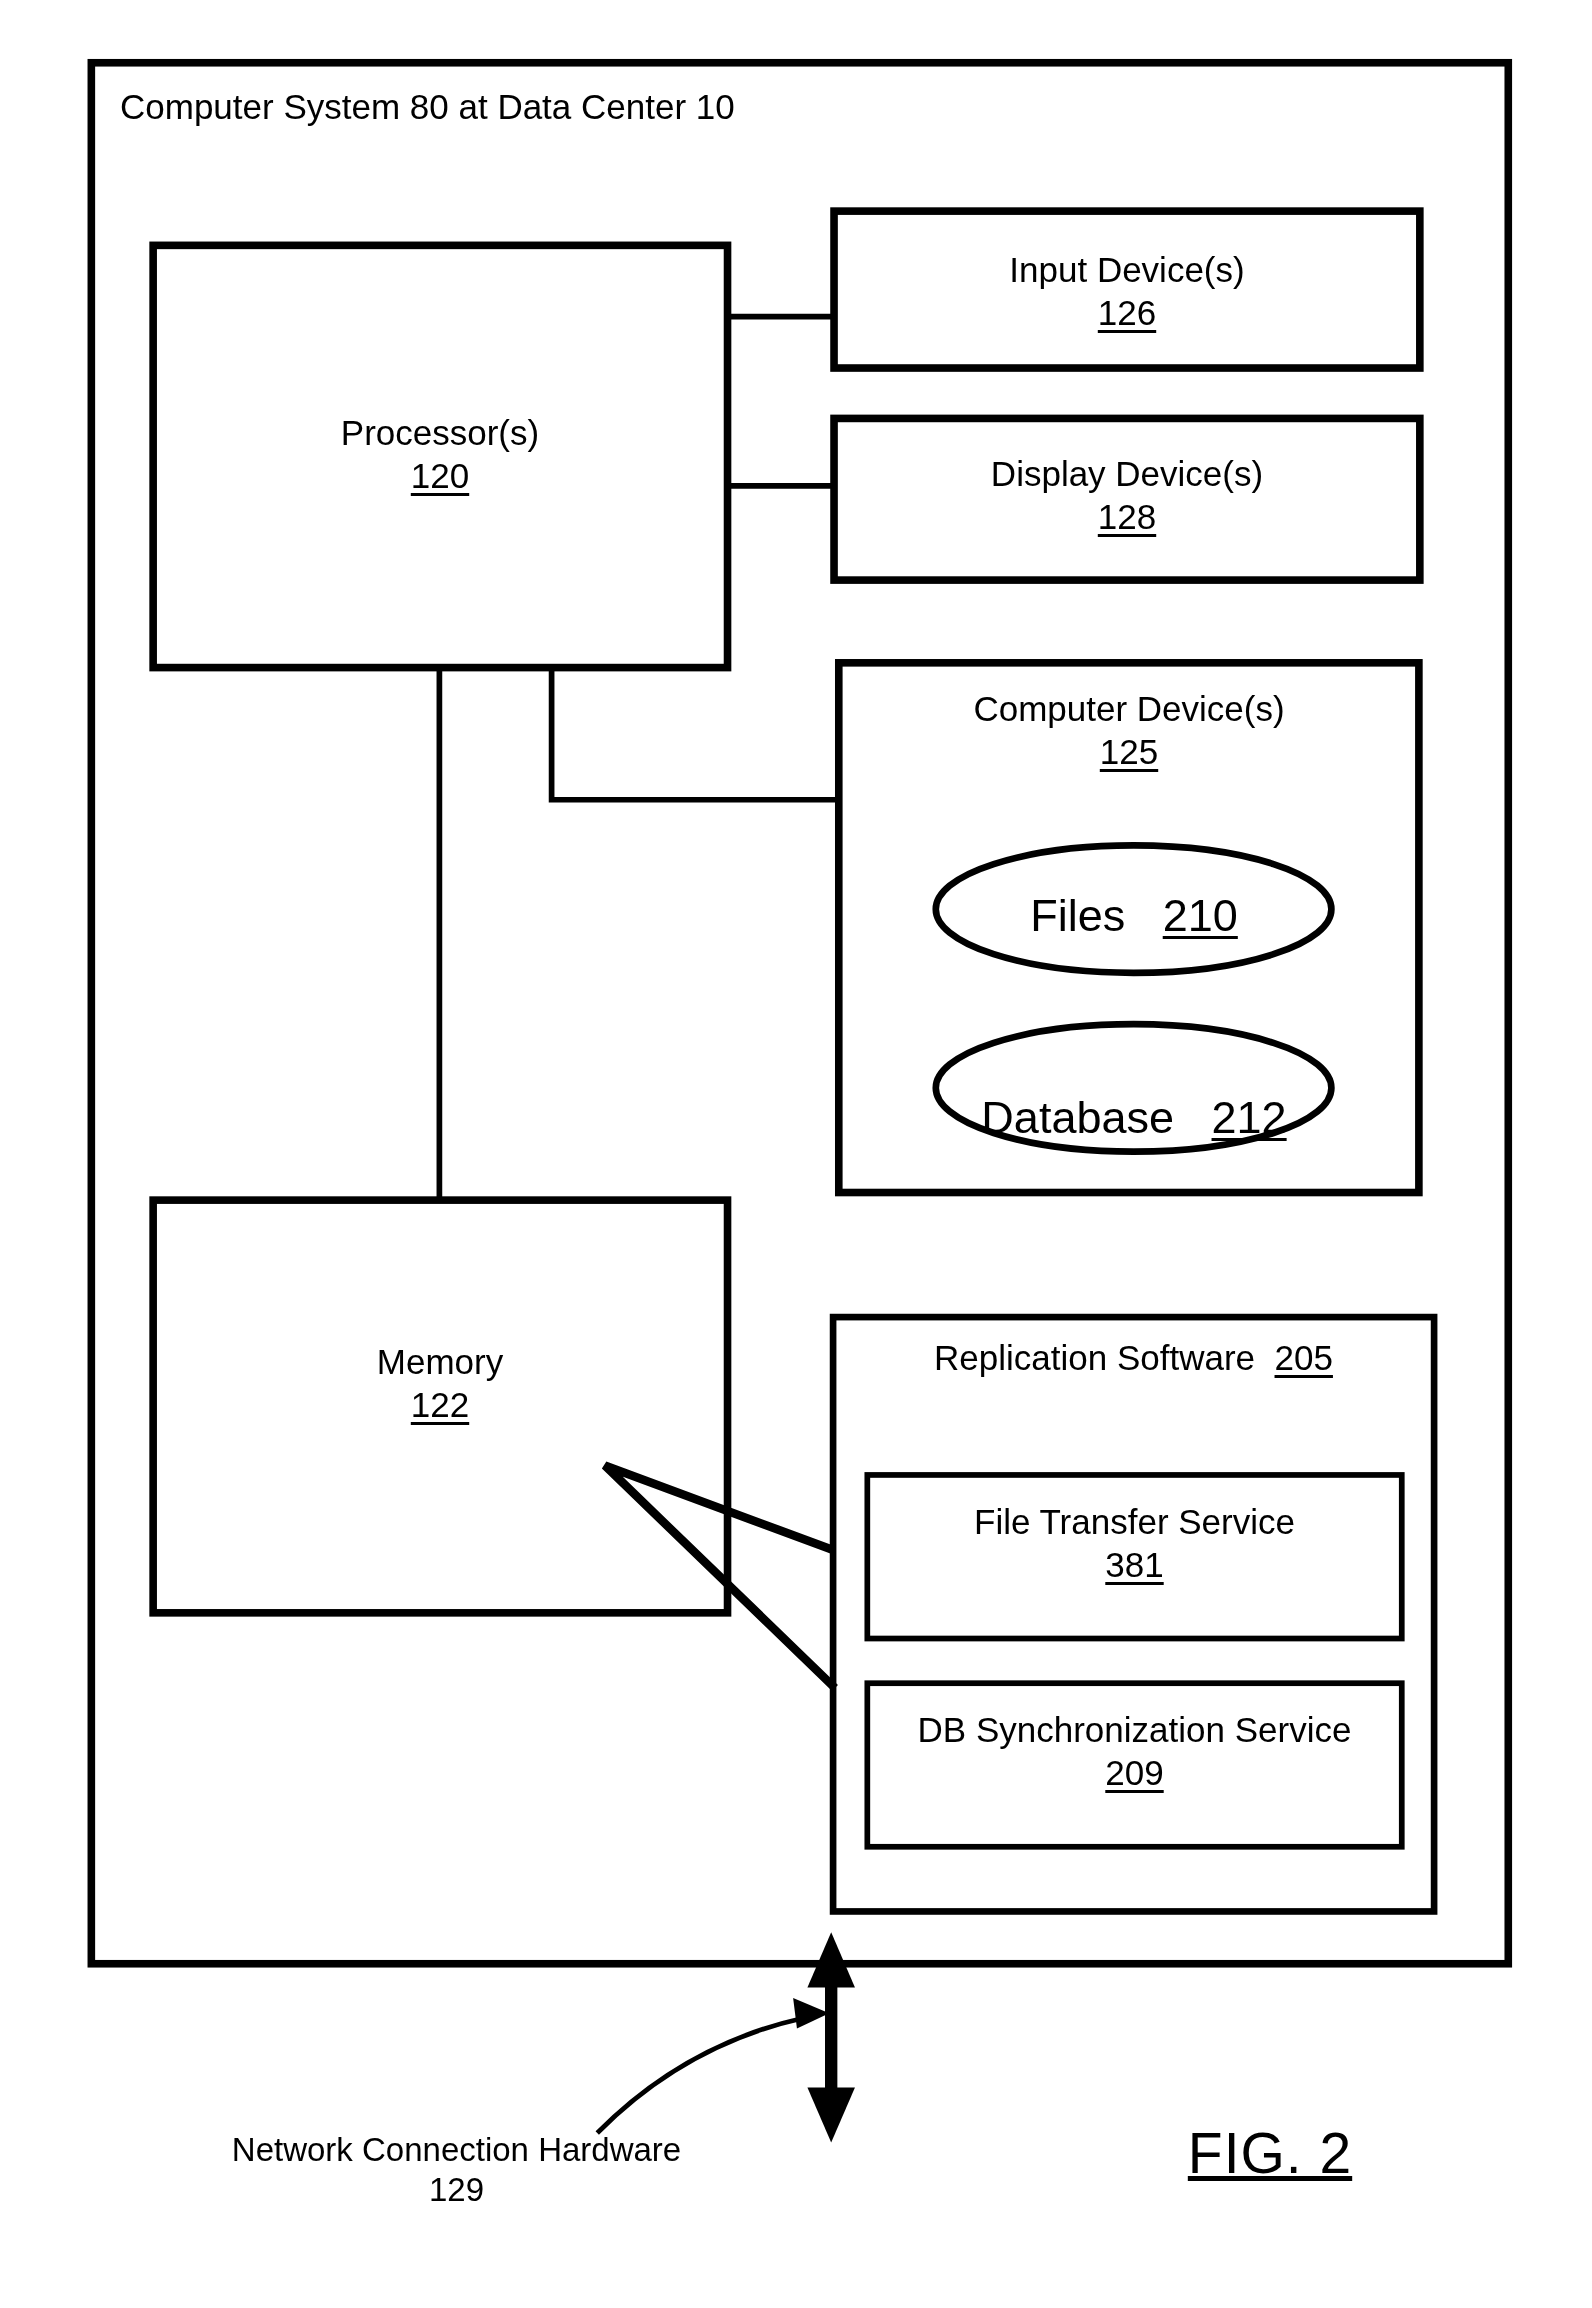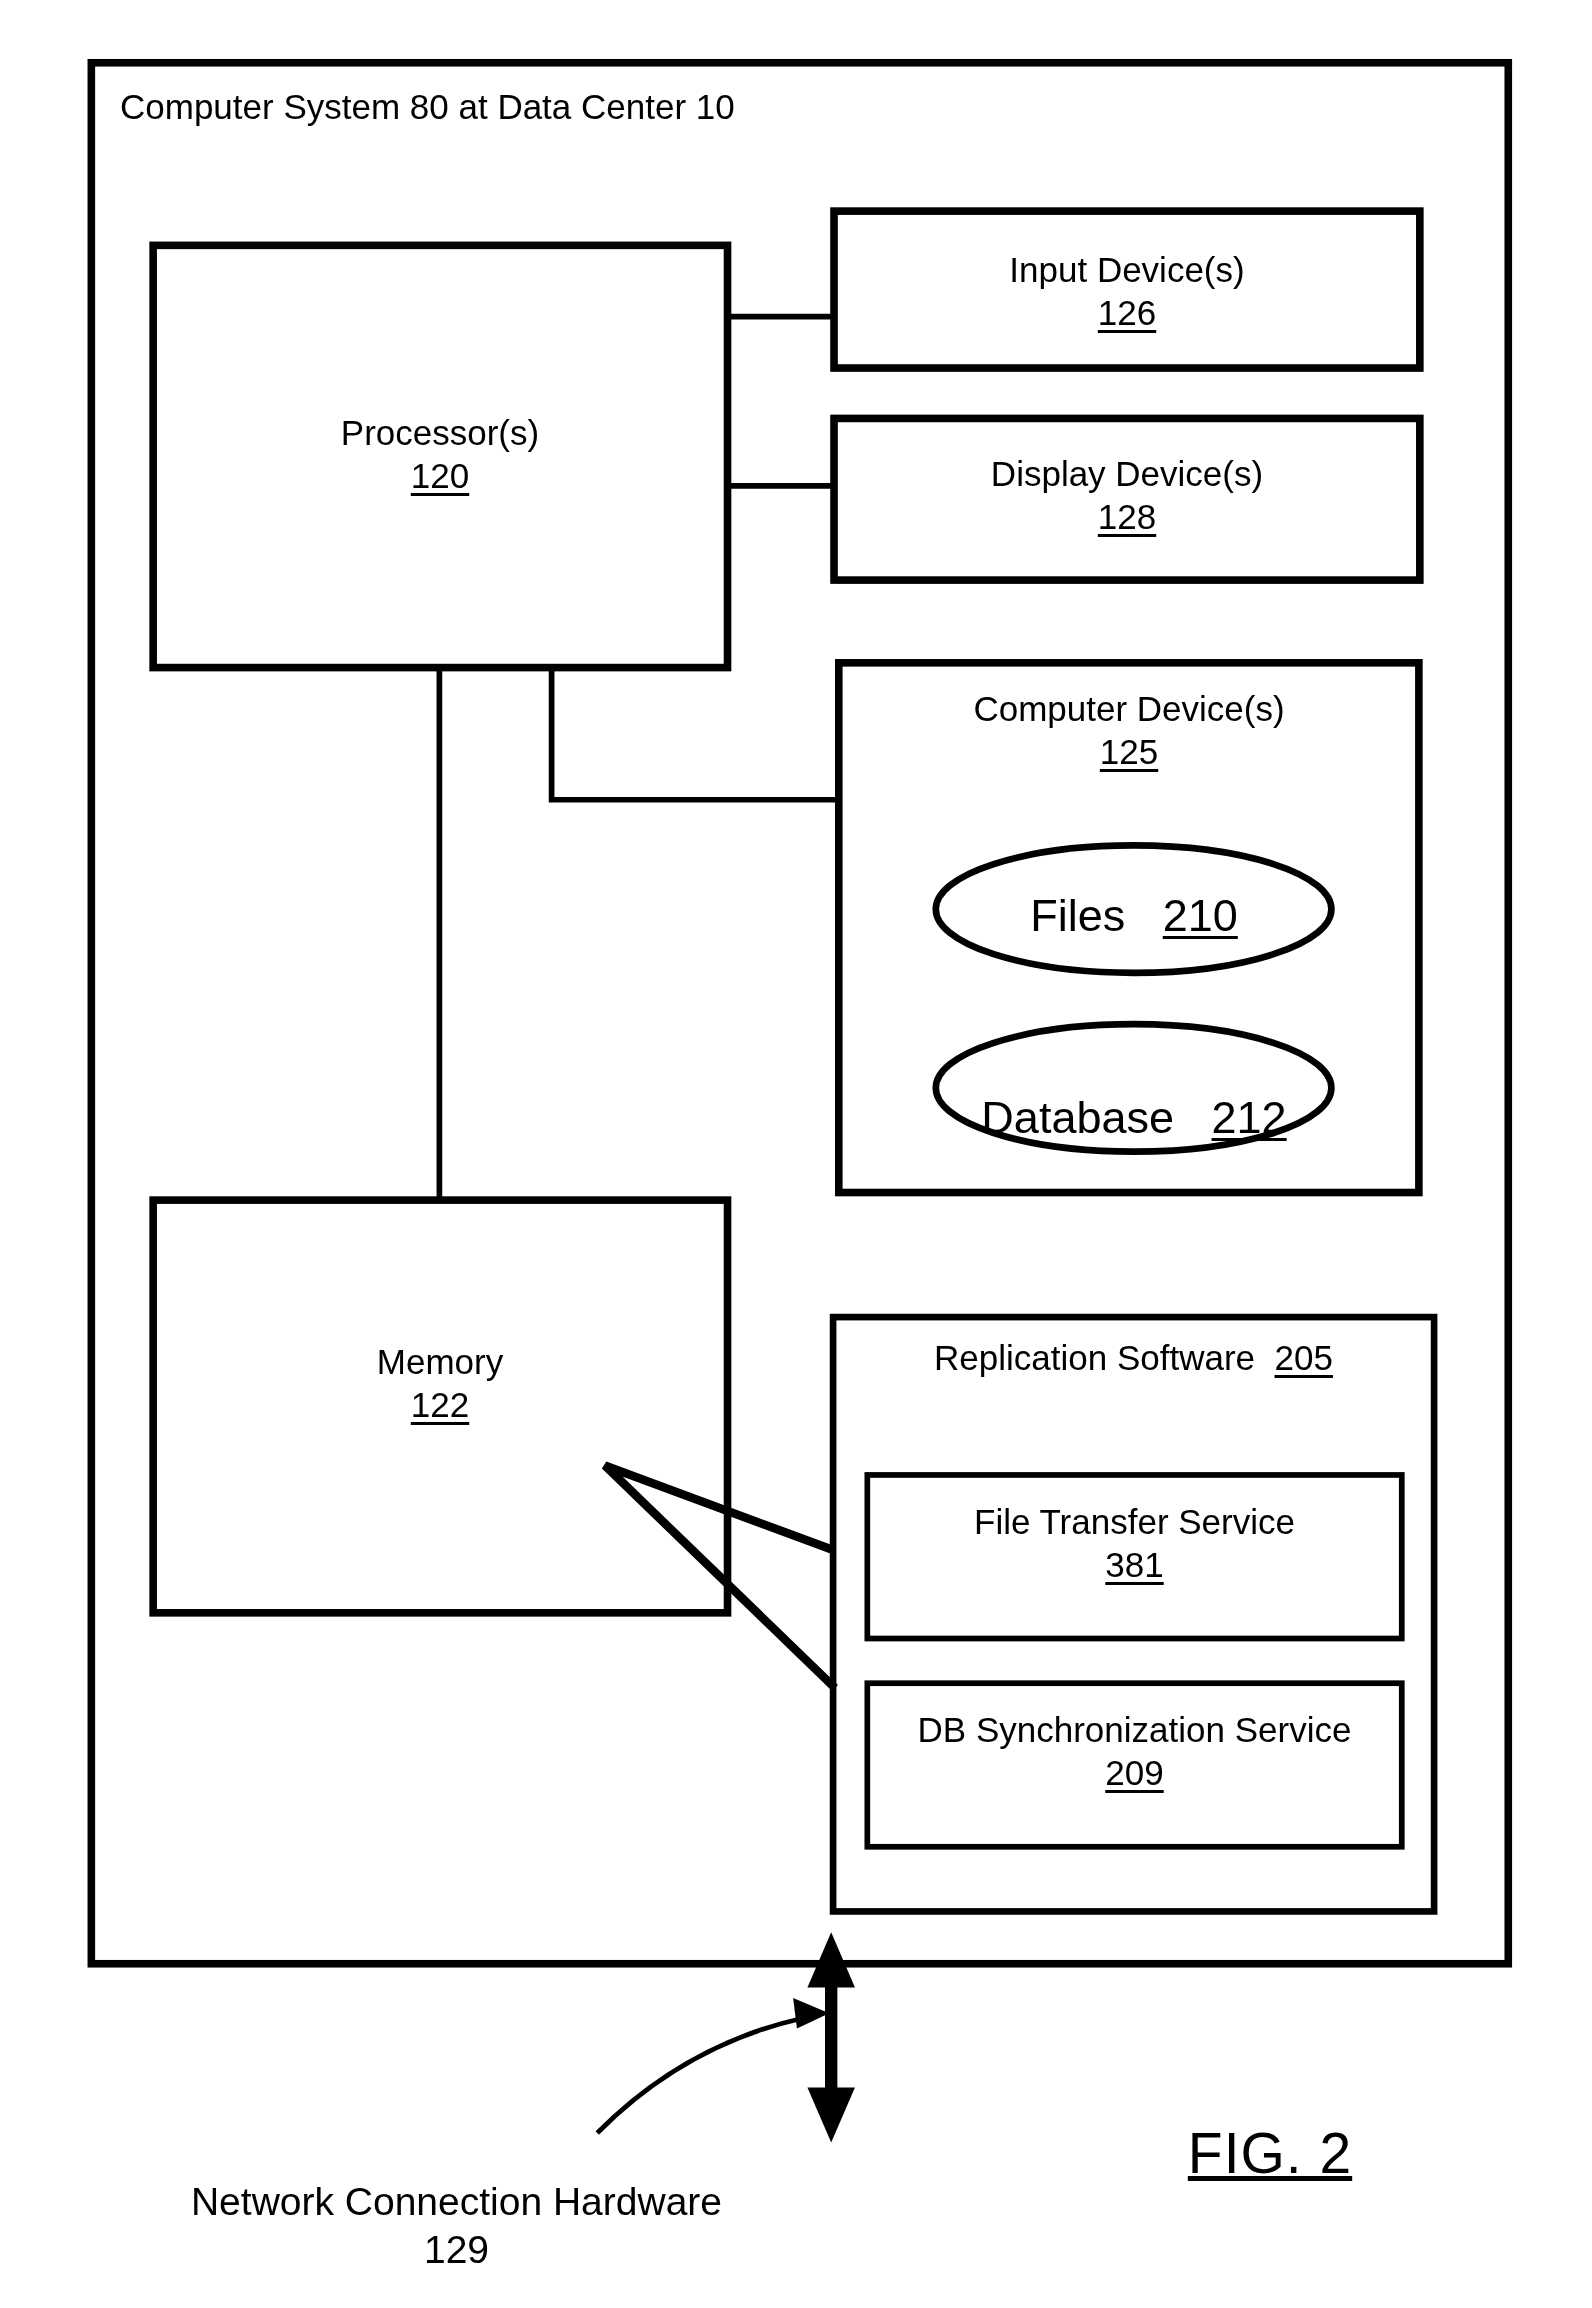--- a/index.html
+++ b/index.html
@@ -38,21 +38,21 @@
     text-underline-offset: 4.8px;
     text-decoration-thickness: 2.9px;
   }
   .label .line2 {
     display: block;
   }
   
   .t-title      { font-size: 35px; }
   .t-box        { font-size: 35px; }
   .t-ellipse    { font-size: 45px; }
-  .t-network    { font-size: 39px; margin-top: 48px; }
+  .t-network    { font-size: 33px; }
   .t-fig        { font-size: 57px; letter-spacing: 1px; text-decoration: underline; }
   .anchor-left  { text-align: left; }
 </style>
 </head>
 <body>
 
 <div id="figure-root">
 
   <svg class="svg-layer" viewBox="0 0 1674 2427">
 

